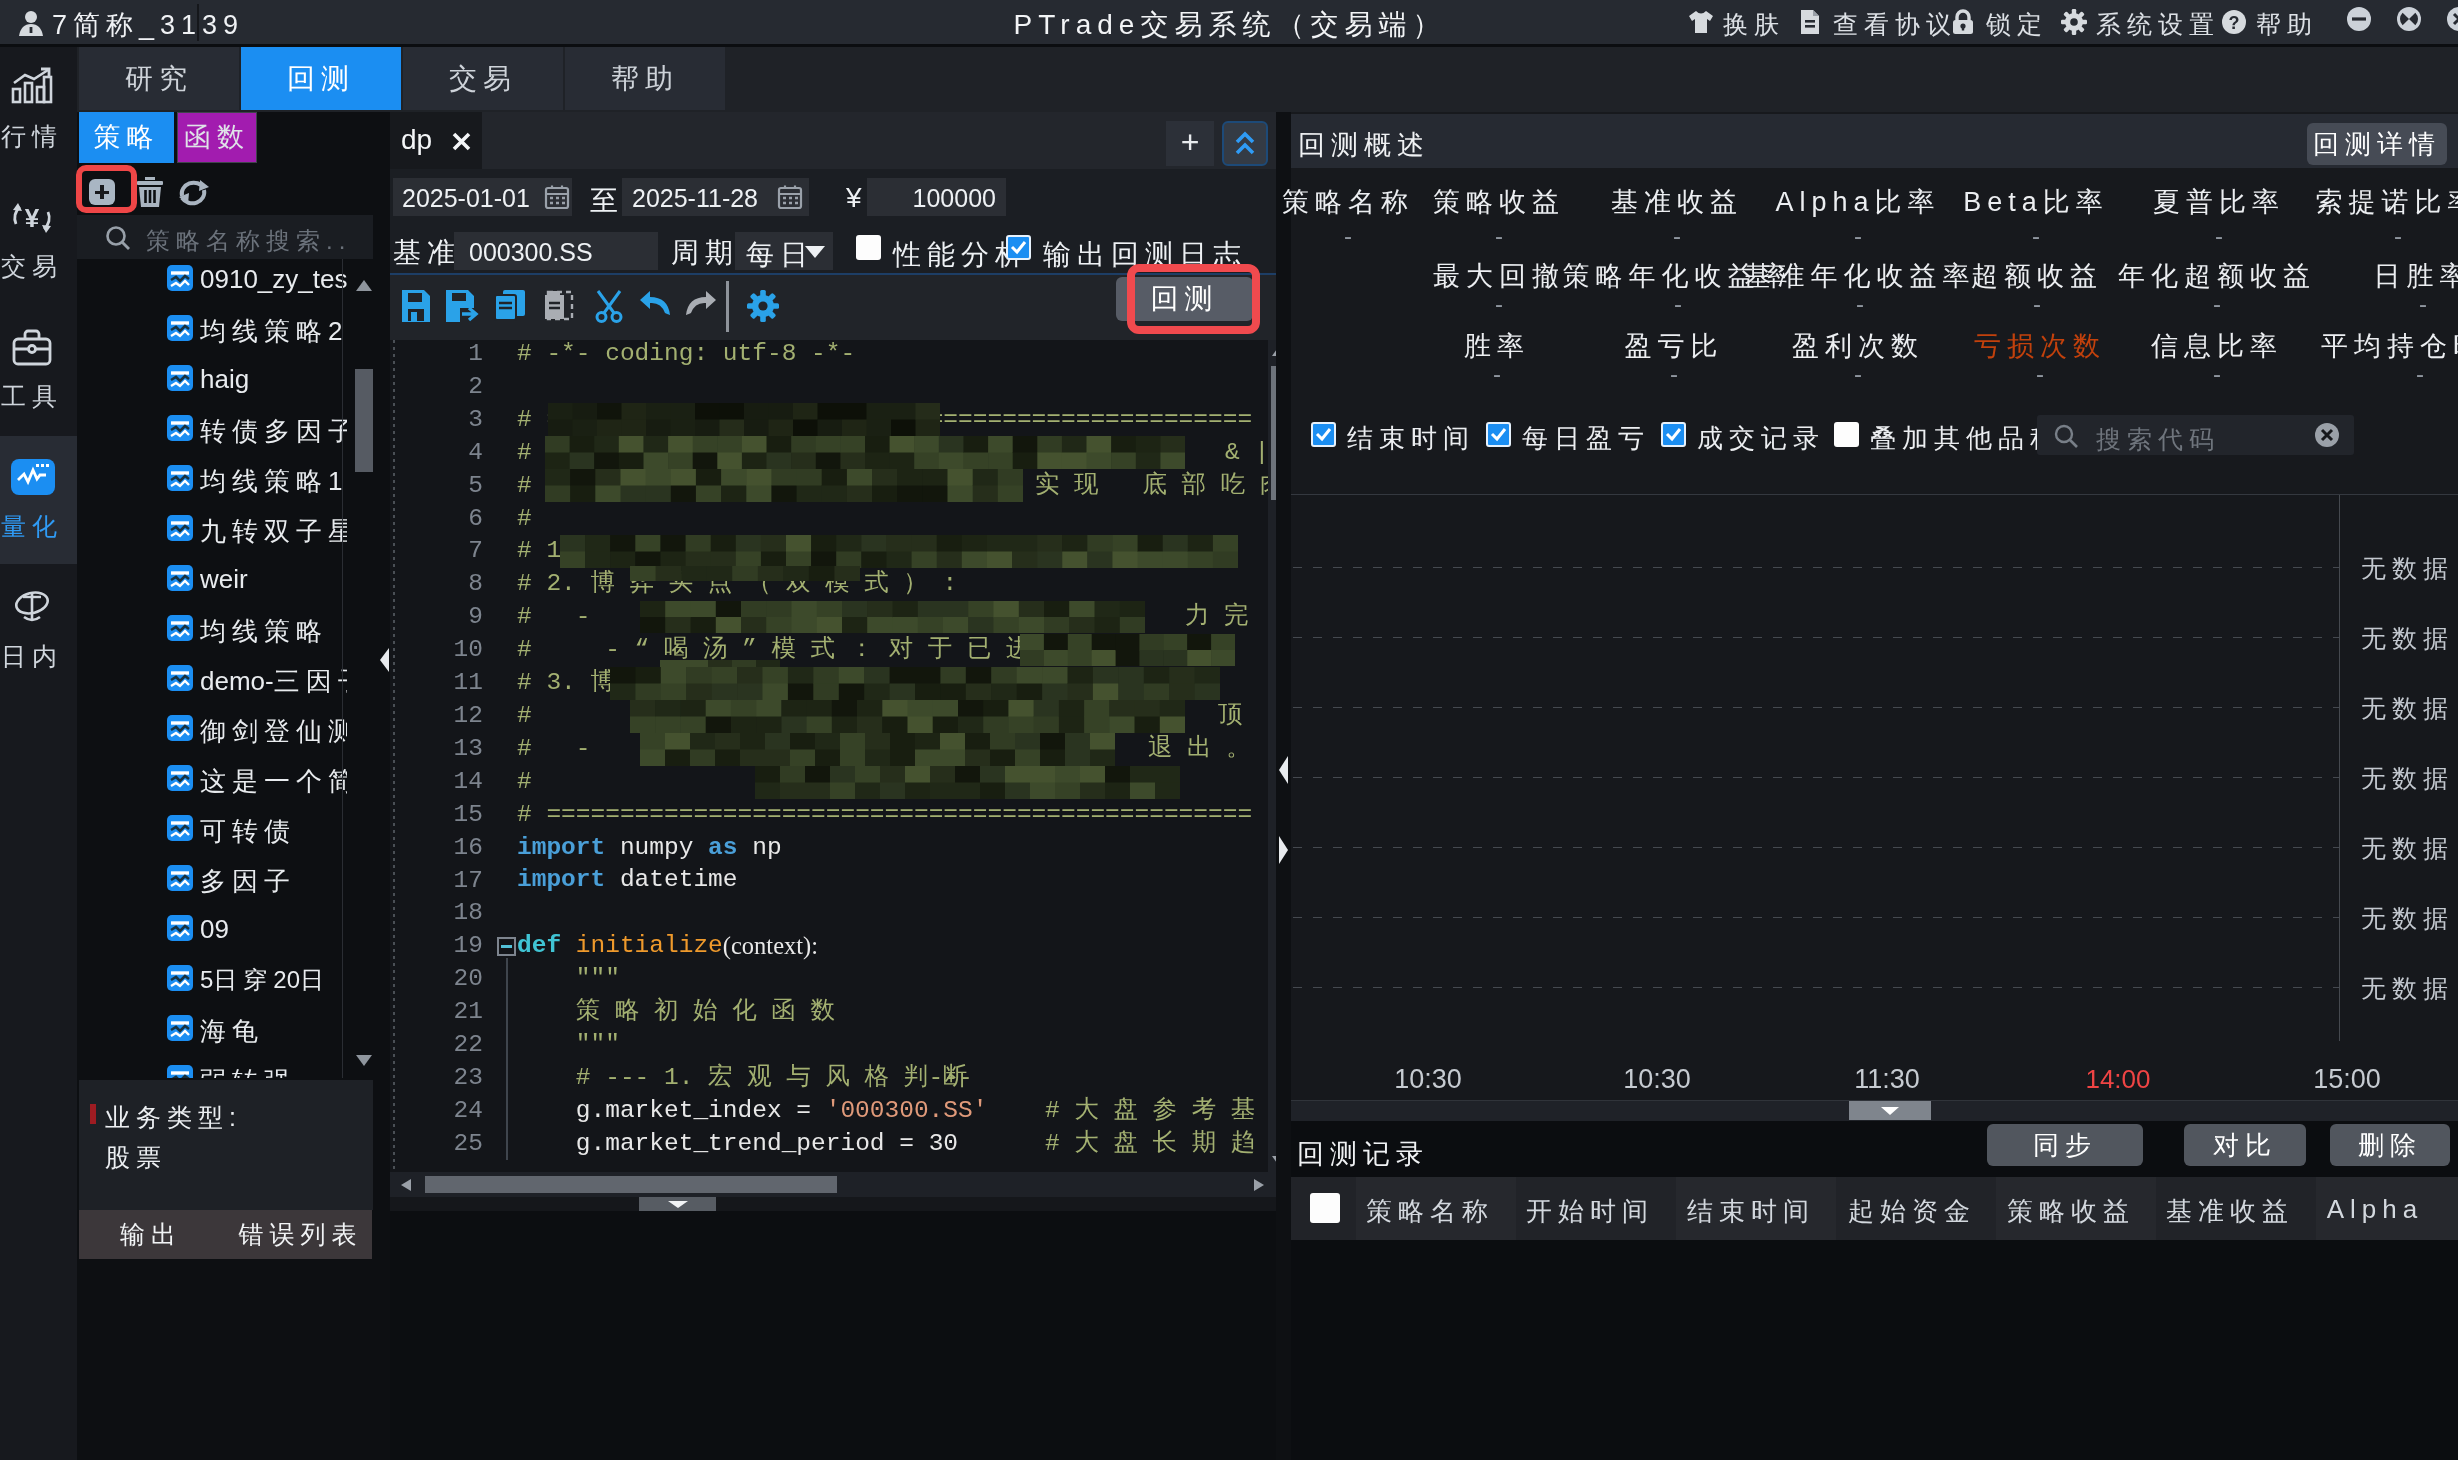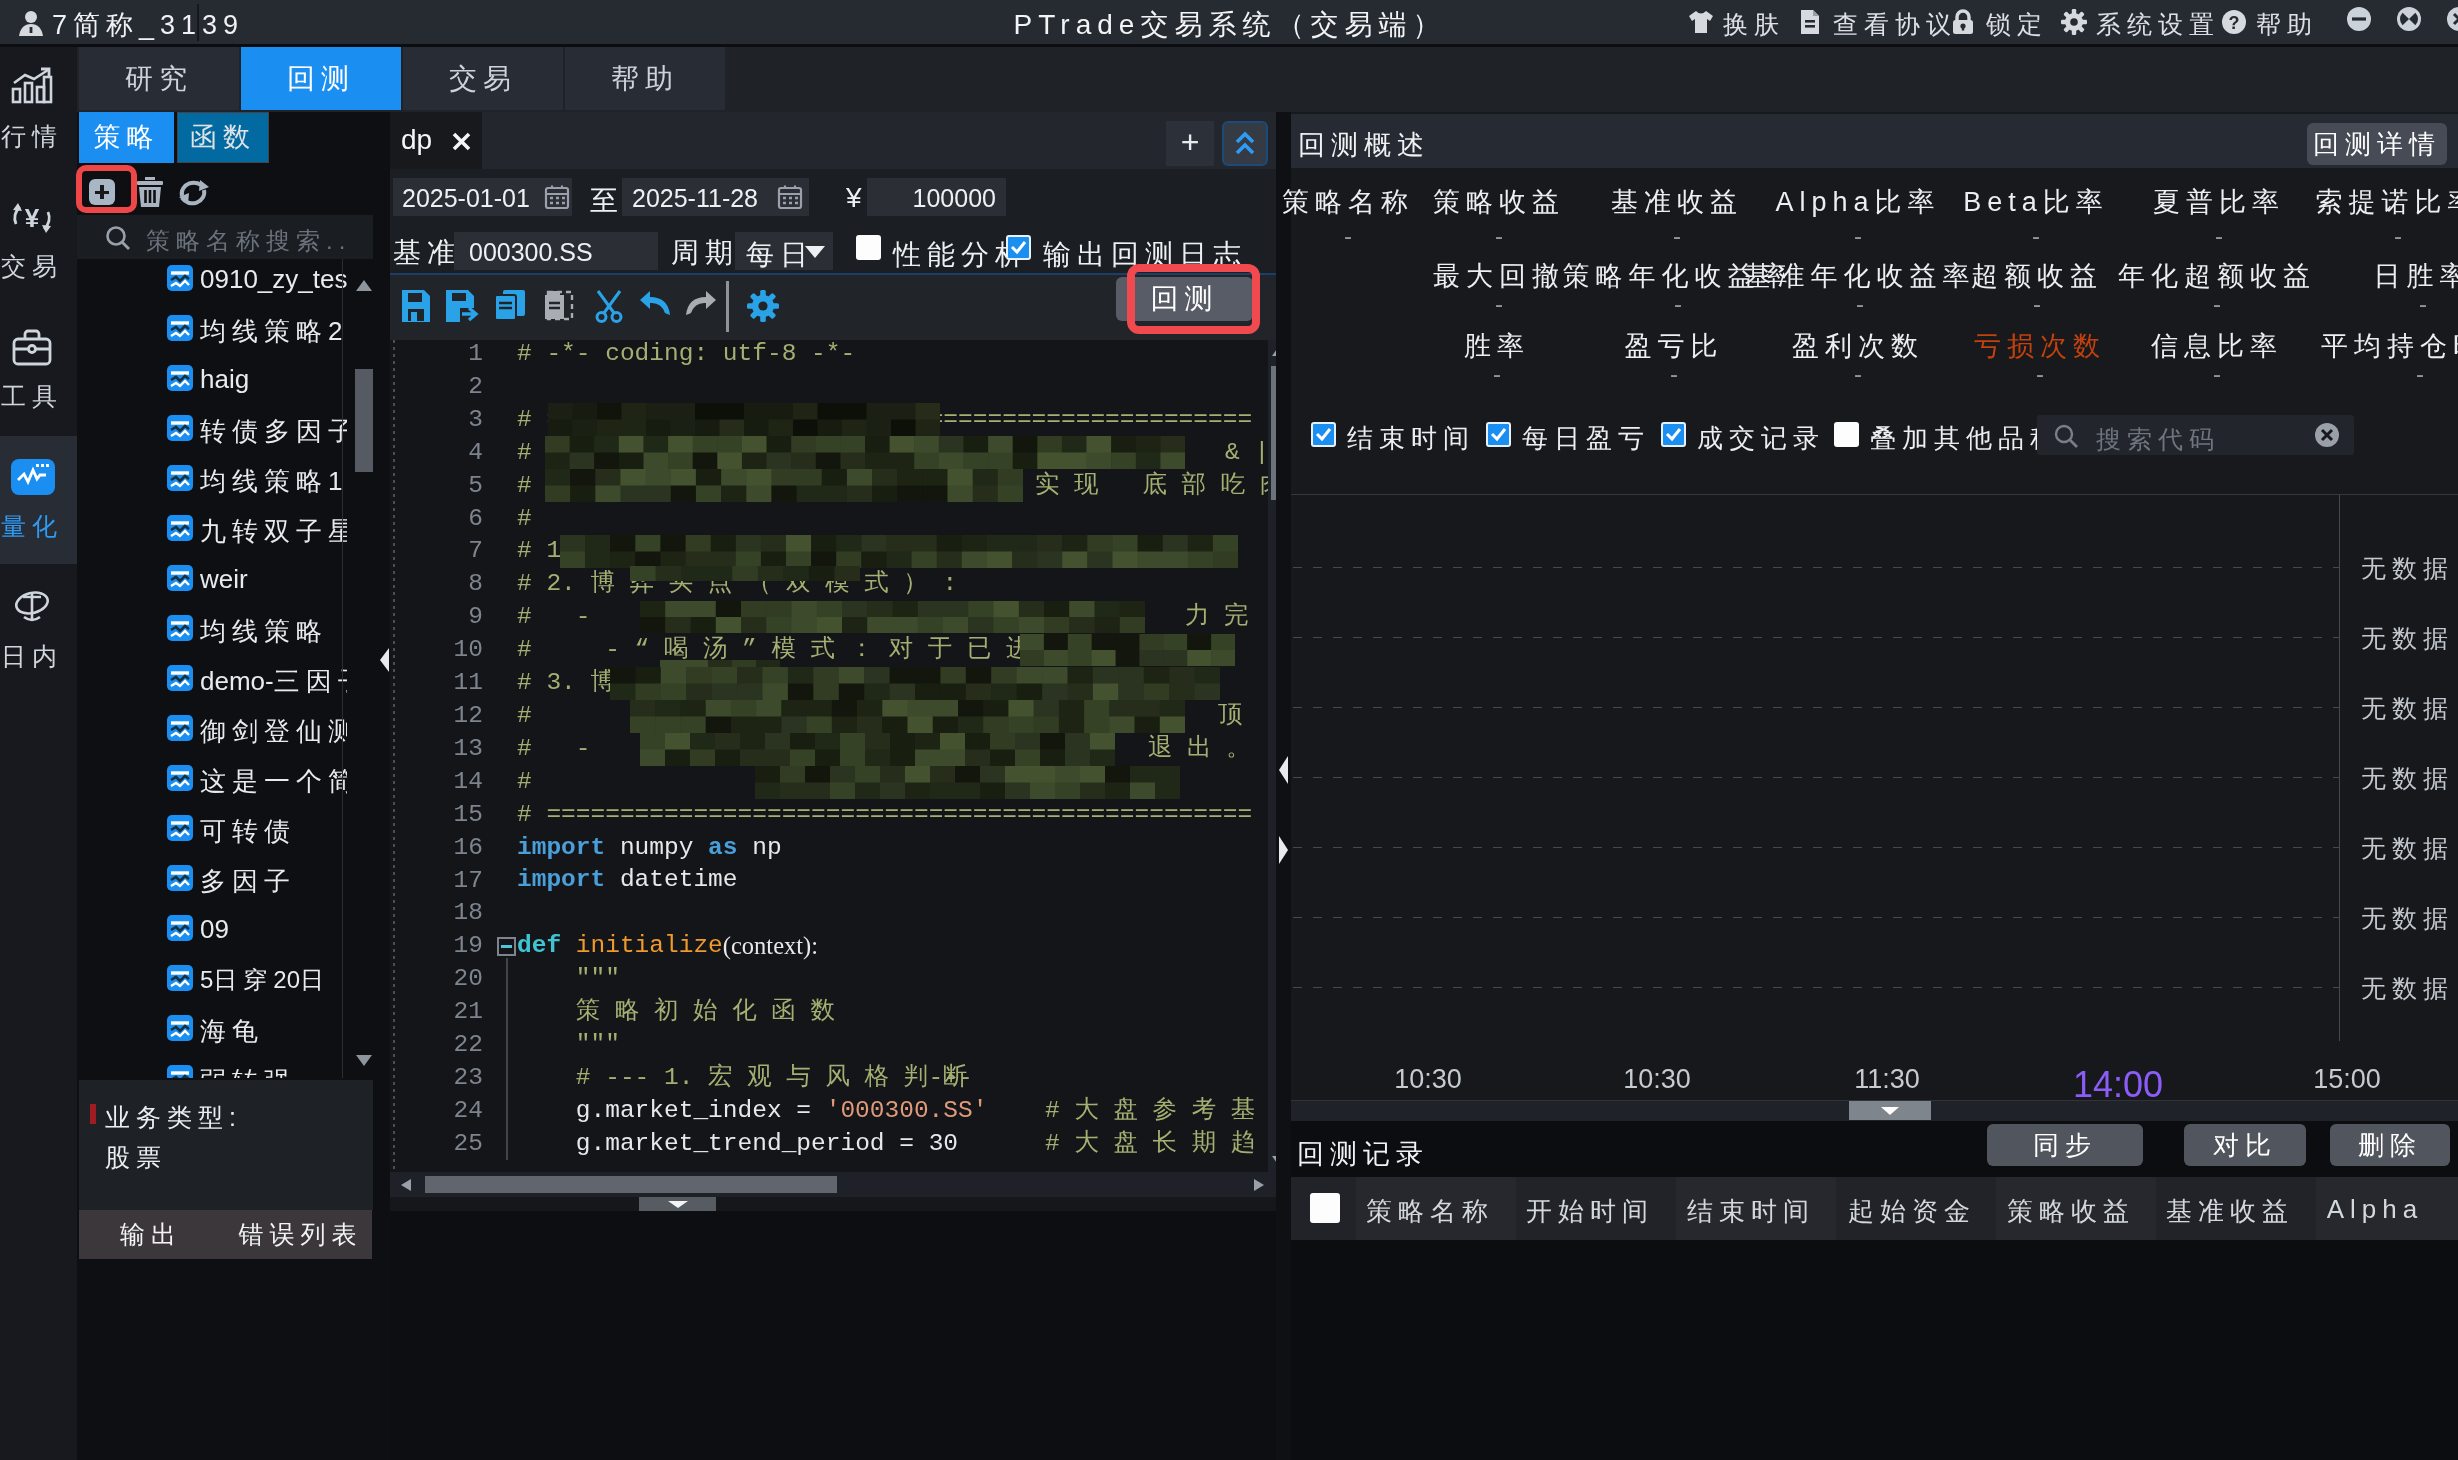--- a/index.html
+++ b/index.html
@@ -140,21 +140,21 @@
       <g stroke="#cfd5dc" stroke-width="2.6" fill="none">
         <ellipse cx="22" cy="16" rx="16" ry="10" transform="rotate(-14 22 16)"></ellipse>
         <path d="M22 6 V34 M14 30 q8 6 16 0"></path>
         <path d="M13 10 h18" stroke-width="2.4"></path>
       </g>
     </svg>
   </div>
 <div class="abs cs ctr" style="left:0px;top:640px;width:64px;font-size:25px;color:#cfd5dc">日内</div>
 <div class="abs" style="left:77px;top:112px;width:313px;height:1348px;background:#0d0f12"></div>
 <div class="abs cs ctr" style="left:79px;top:112px;width:95px;height:51px;background:#1b8ef2;color:#fff;font-size:27px;line-height:51px">策略</div>
-<div class="abs cs ctr" style="left:177px;top:112px;width:92px;height:51px;background:#0369a1;border:1px solid #40444c;color:#dfe3e8;font-size:27px;line-height:49px">函数</div>
+<div class="abs cs ctr" style="left:177px;top:112px;width:80px;height:51px;background:#a21caf;border:1px solid #40444c;color:#dfe3e8;font-size:27px;line-height:49px">函数</div>
 <div class="abs" style="left:89px;top:179px;width:26px;height:26px;background:#a9b6c3;border-radius:6px"></div>
 <div class="abs" style="left:95px;top:190.5px;width:14px;height:3.5px;background:#17191d"></div>
 <div class="abs" style="left:100.2px;top:185px;width:3.5px;height:14px;background:#17191d"></div>
 <svg class="abs" style="left:135px;top:175px" width="30" height="34" viewBox="0 0 30 34">
 <g fill="#a9b4c0">
       <rect x="2" y="6" width="26" height="4" rx="1"></rect>
       <rect x="10" y="2" width="10" height="3"></rect>
 <path d="M4 12 h22 l-2 20 h-18 Z"></path>
     </g>
     <g stroke="#0d0f12" stroke-width="2.6">
@@ -1100,21 +1100,21 @@
 <div class="abs cs" style="left:2361px;top:762px;font-size:25px;color:#c2c7ce">无数据</div>
 <div class="abs" style="left:1293px;top:847px;width:1046px;height:1px;background:repeating-linear-gradient(90deg,#45494f 0 9px,transparent 9px 20px)"></div>
 <div class="abs cs" style="left:2361px;top:832px;font-size:25px;color:#c2c7ce">无数据</div>
 <div class="abs" style="left:1293px;top:917px;width:1046px;height:1px;background:repeating-linear-gradient(90deg,#45494f 0 9px,transparent 9px 20px)"></div>
 <div class="abs cs" style="left:2361px;top:902px;font-size:25px;color:#c2c7ce">无数据</div>
 <div class="abs" style="left:1293px;top:987px;width:1046px;height:1px;background:repeating-linear-gradient(90deg,#45494f 0 9px,transparent 9px 20px)"></div>
 <div class="abs cs" style="left:2361px;top:972px;font-size:25px;color:#c2c7ce">无数据</div>
 <div class="abs ctr" style="left:1358px;top:1064px;width:140px;font-size:27px;color:#c6cbd1">10:30</div>
 <div class="abs ctr" style="left:1587px;top:1064px;width:140px;font-size:27px;color:#c6cbd1">10:30</div>
 <div class="abs ctr" style="left:1817px;top:1064px;width:140px;font-size:27px;color:#c6cbd1">11:30</div>
-<div class="abs ctr" style="left:2048px;top:1064px;width:140px;font-size:36px;color:#8b5cf6">14:00</div>
+<div class="abs ctr" style="left:2048px;top:1064px;width:140px;font-size:26px;color:#ef4444">14:00</div>
 <div class="abs ctr" style="left:2277px;top:1064px;width:140px;font-size:27px;color:#c6cbd1">15:00</div>
 <div class="abs" style="left:1291px;top:1100px;width:1167px;height:1px;background:#30343a"></div>
 <div class="abs" style="left:1291px;top:1101px;width:1167px;height:20px;background:#1f2228"></div>
 <div class="abs" style="left:1849px;top:1101px;width:82px;height:19px;background:#7f858d"></div>
 <svg class="abs" style="left:1880px;top:1106px" width="20" height="10" viewBox="0 0 20 10">
     <path d="M1 1 L19 1 L10 9 Z" fill="#fff"></path>
   </svg>
 <div class="abs" style="left:1291px;top:1121px;width:1167px;height:339px;background:#0b0d10"></div>
 <div class="abs cs" style="left:1297px;top:1136px;font-size:27px;color:#f0f2f4">回测记录</div>
 <div class="abs cs ctr" style="left:1987px;top:1124px;width:156px;height:42px;background:#51565e;border-radius:6px;color:#fff;font-size:26px;line-height:42px">同步</div>

